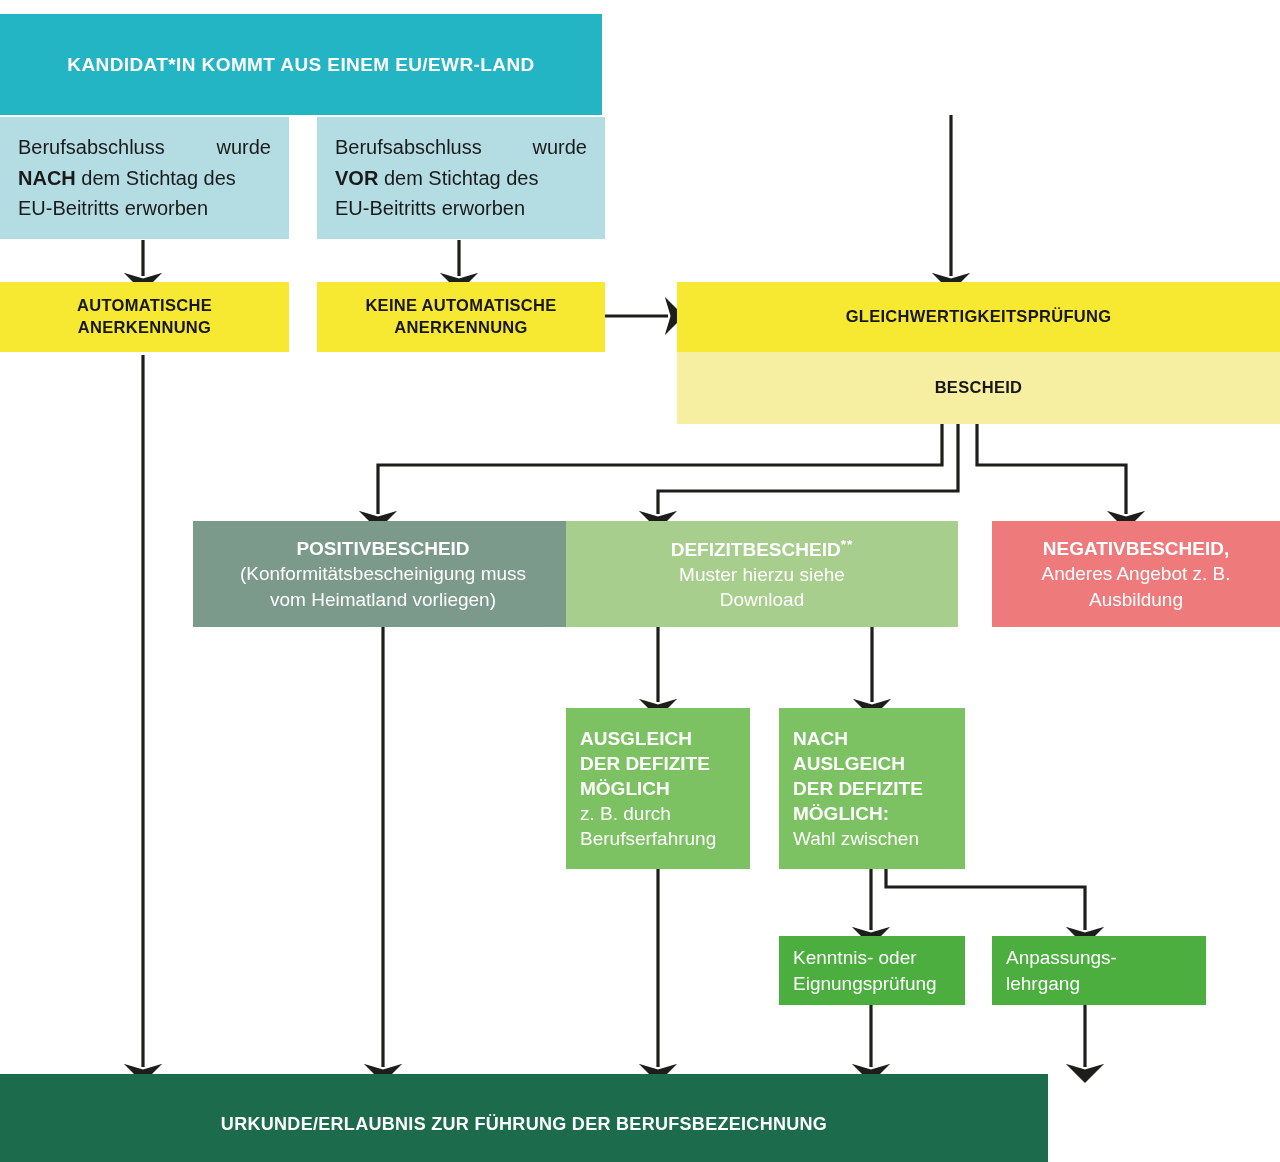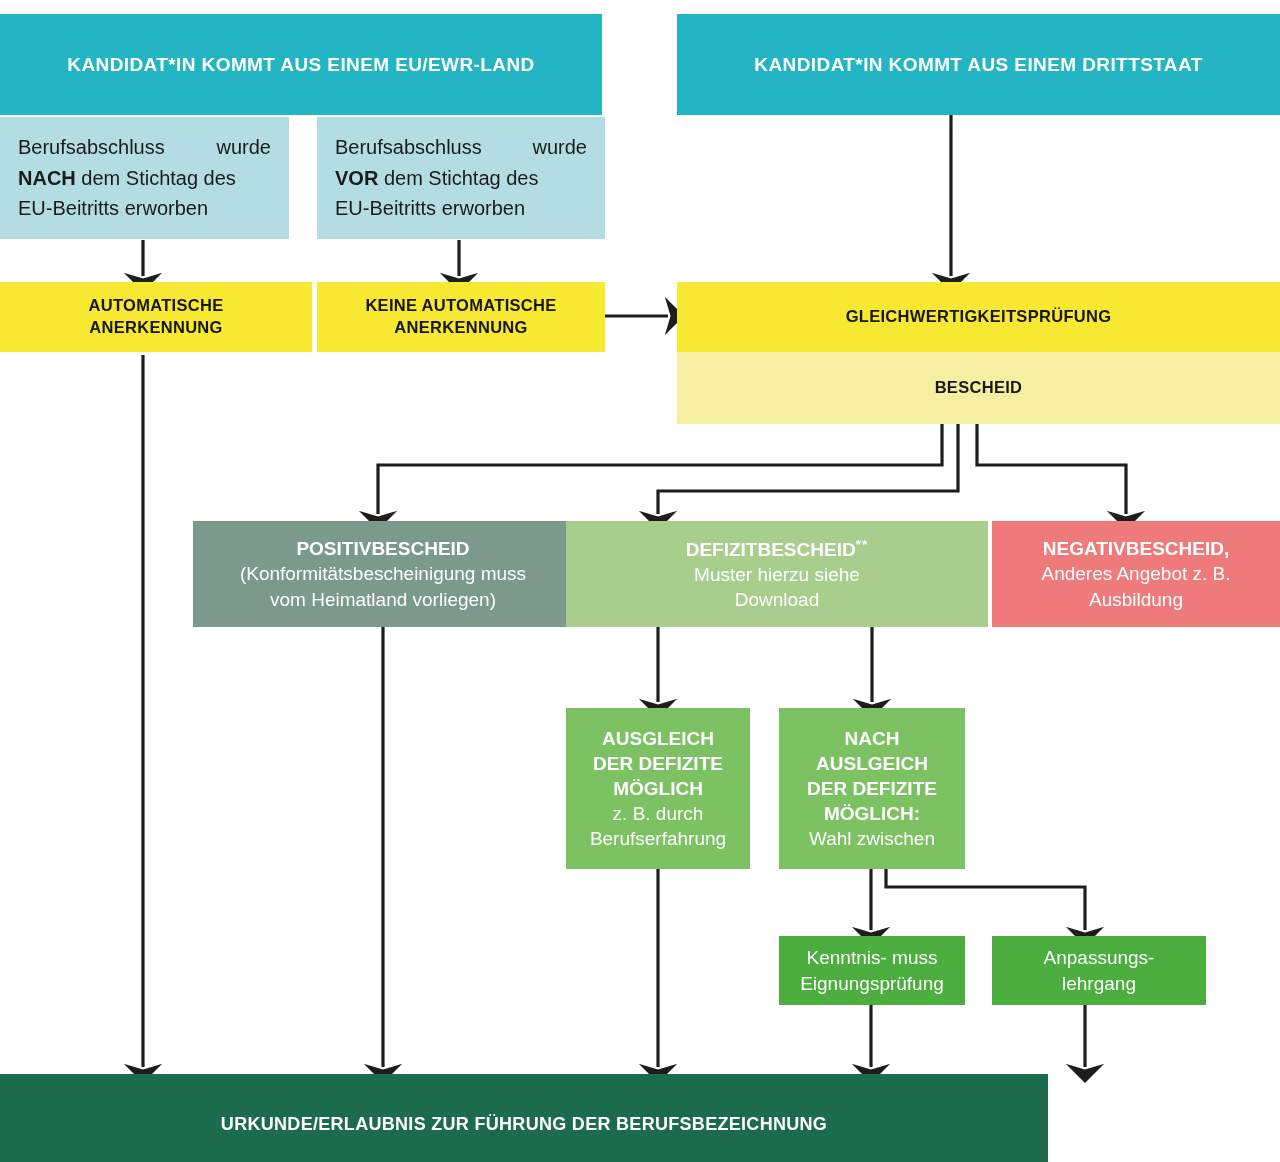--- a/index.html
+++ b/index.html
@@ -25,21 +25,21 @@
   }
   .box {
     position: absolute;
     display: flex;
     flex-direction: column;
     align-items: center;
     justify-content: center;
     text-align: center;
     line-height: 1.32;
   }
-  .box.left-al { align-items: center; text-align: left; }
+  .box.left-al { align-items: flex-start; text-align: left; }
 
   
   .hdr {
     background: #23b5c4;
     color: #ffffff;
     font-weight: bold;
     font-size: 19px;
     letter-spacing: 0.4px;
   }
   
@@ -127,37 +127,34 @@
       <path d="M658,855 L658,1053" marker-end="url(#ahd)"></path>
       <path d="M871,991 L871,1053" marker-end="url(#ahd)"></path>
       <path d="M1085,991 L1085,1053" marker-end="url(#ahd)"></path>
     </g>
   </svg>
 
   <div class="box hdr" style="left:0px; top:0px; width:602px; height:101px;">
     <span>KANDIDAT*IN KOMMT AUS EINEM EU/EWR-LAND</span>
   </div>
 
-  <div class="box hdr" style="left:677px; top:0px; width:603px; height:101px;">
-    <span>KANDIDAT*IN KOMMT AUS EINEM DRITTSTAAT</span>
-  </div>
 
   <div class="box cond" style="left:0px; top:103px; width:289px; height:122px;">
     <span class="ln just">Berufsabschluss  wurde</span>
     <span class="ln"><b>NACH</b><span> dem Stichtag des</span></span>
     <span class="ln">EU-Beitritts erworben</span>
   </div>
 
   <div class="box cond" style="left:317px; top:103px; width:288px; height:122px;">
     <span class="ln just">Berufsabschluss  wurde</span>
     <span class="ln"><b>VOR</b><span> dem  Stichtag  des</span></span>
     <span class="ln">EU-Beitritts erworben</span>
   </div>
 
-  <div class="box yel" style="left:0px; top:268px; width:312px; height:70px;">
+  <div class="box yel" style="left:0px; top:268px; width:289px; height:70px;">
     <span class="stack">AUTOMATISCHE</span>
     <span class="stack">ANERKENNUNG</span>
   </div>
 
   <div class="box yel" style="left:317px; top:268px; width:288px; height:70px;">
     <span class="stack">KEINE AUTOMATISCHE</span>
     <span class="stack">ANERKENNUNG</span>
   </div>
 
   <div class="box yel" style="left:677px; top:268px; width:603px; height:70px;">
@@ -167,21 +164,21 @@
   <div class="box grey-green" style="left:193px; top:507px; width:380px; height:106px;">
     <span class="ttl">POSITIVBESCHEID</span>
     <span class="sub">(Konformitätsbescheinigung muss</span>
     <span class="sub">vom Heimatland vorliegen)</span>
   </div>
 
   <div class="box yel-light" style="left:677px; top:338px; width:603px; height:72px;">
     <span>BESCHEID</span>
   </div>
 
-  <div class="box lgreen" style="left:566px; top:507px; width:422px; height:106px;">
+  <div class="box lgreen" style="left:566px; top:507px; width:392px; height:106px;">
     <span class="ttl"><span>DEFIZITBESCHEID</span><span class="sup">**</span></span>
     <span class="sub">Muster hierzu siehe</span>
     <span class="sub">Download</span>
   </div>
 
   <div class="box red" style="left:992px; top:507px; width:288px; height:106px;">
     <span class="ttl">NEGATIVBESCHEID,</span>
     <span class="sub">Anderes Angebot z. B.</span>
     <span class="sub">Ausbildung</span>
   </div>
@@ -196,21 +193,21 @@
 
   <div class="box mgreen left-al" style="left:779px; top:694px; width:186px; height:161px; padding:0 14px;">
     <span class="ttl">NACH</span>
     <span class="ttl">AUSLGEICH</span>
     <span class="ttl">DER DEFIZITE</span>
     <span class="ttl">MÖGLICH:</span>
     <span class="sub">Wahl zwischen</span>
   </div>
 
   <div class="box dgreen left-al" style="left:779px; top:922px; width:186px; height:69px; padding:0 14px;">
-    <span class="sub">Kenntnis- muss</span>
+    <span class="sub">Kenntnis- oder</span>
     <span class="sub">Eignungsprüfung</span>
   </div>
 
   <div class="box dgreen left-al" style="left:992px; top:922px; width:214px; height:69px; padding:12px 14px;">
     <span class="sub">Anpassungs-</span>
     <span class="sub">lehrgang</span>
   </div>
 
   <div class="box banner" style="left:0px; top:1060px; width:1048px; height:102px;">
     <span>URKUNDE/ERLAUBNIS ZUR FÜHRUNG DER BERUFSBEZEICHNUNG</span>

